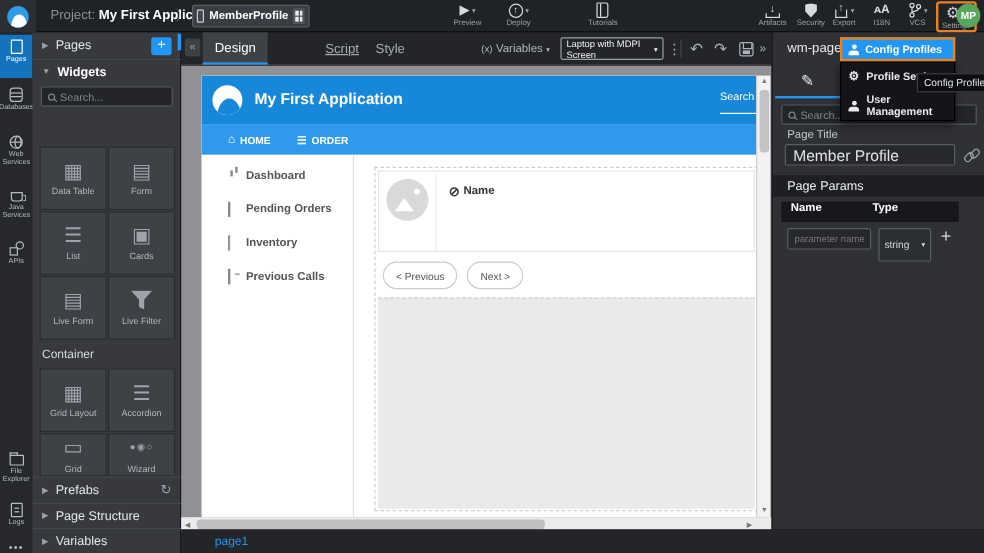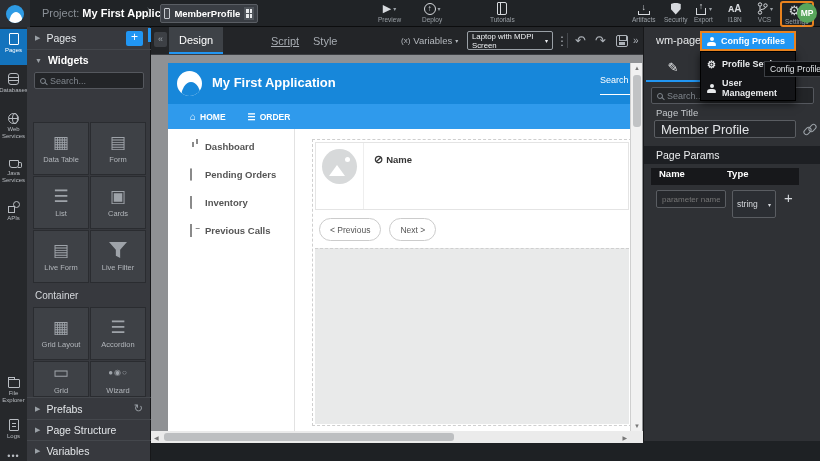--- a/index.html
+++ b/index.html
@@ -465,14 +465,17 @@
       <span style="font-size:10px;">⚙</span>
       <span>Profile Settings</span>
     </div>
     <div class="dd-item">
       <span class="ic-person"></span>
       <span>User Management</span>
     </div>
   </div>
   <div class="abs tooltip">Config Profiles</div>
 
+  <div class="abs bottombar">
+    <div class="page-tab">page1</div>
+  </div>
 
 </div>
 
 </body></html>

